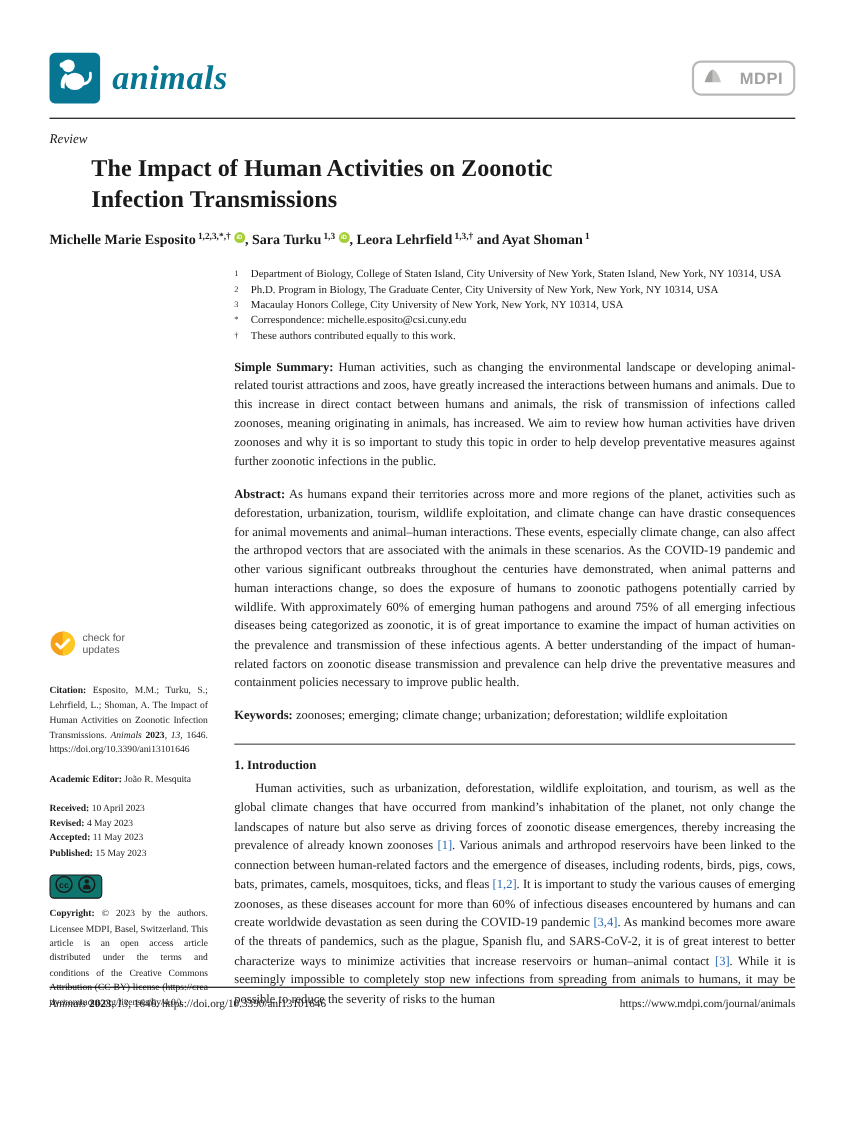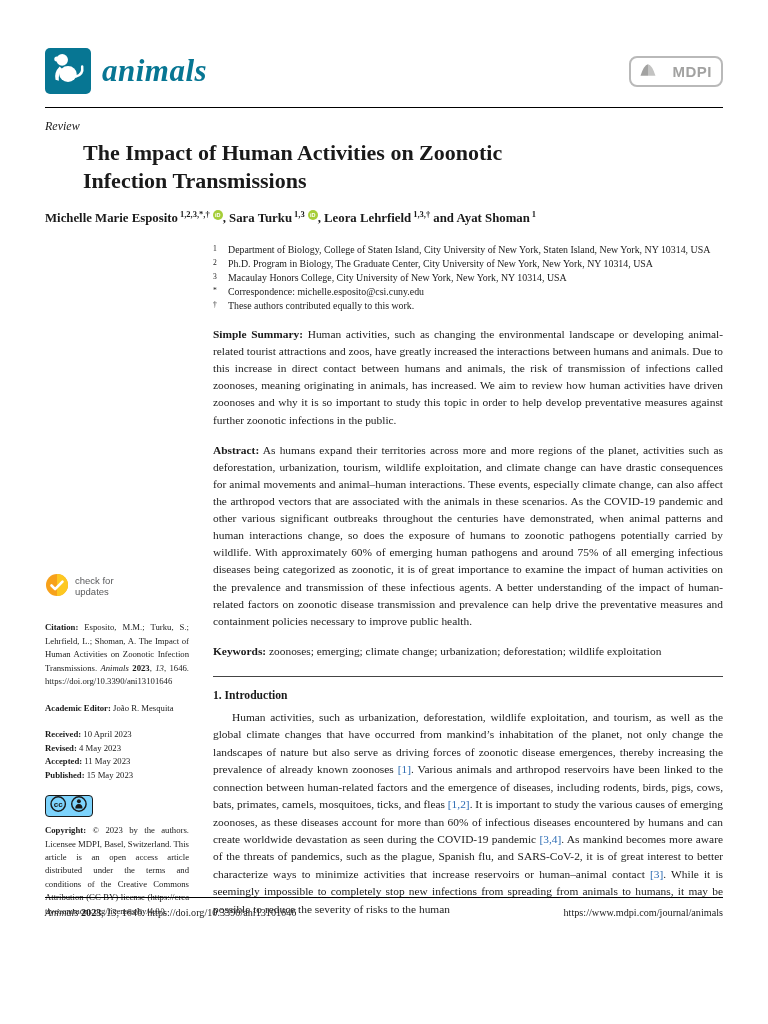--- a/index.html
+++ b/index.html
@@ -34,21 +34,21 @@
   
   .columns { display:flex; margin-top:16px; flex:1; min-height:0; }
   .sidebar { width:158px; flex-shrink:0; padding-top:330px; padding-right:14px;
     font-size:8.7px; line-height:1.55; }
   .side-block { margin-bottom:13px; text-align:justify; }
   .badge { display:flex; align-items:center; gap:6px; margin-bottom:20px; cursor:pointer; }
   .badge-text { font-family:"Liberation Sans",sans-serif; font-size:9.5px; font-weight:normal;
     color:#58595b; line-height:1.15; }
   .side-link { color:inherit; text-decoration:none; word-break:break-all; }
   .cc-box { border:1.4px solid #1a1a1a; border-radius:4px; width:48px; height:22px;
-    display:flex; align-items:center; justify-content:center; margin:2px 0 7px 0; background:#7dd3fc; }
+    display:flex; align-items:center; justify-content:center; margin:2px 0 7px 0; background:#0f766e; }
   
   .main-col { flex:1; padding-left:10px; min-width:0; }
   .aff-row { display:flex; font-size:9.9px; line-height:1.42; }
   .aff-label { width:15px; flex-shrink:0; font-size:7.6px; padding-top:1px; }
   .aff-text { flex:1; }
   .plain-link { color:inherit; text-decoration:none; }
   .para { margin-top:13px; font-size:11.4px; line-height:1.5; text-align:justify; }
   .section-rule { border-top:1px solid #444; margin:16px 0 12px 0; }
   .section-heading { font-size:11.6px; font-weight:bold; margin-bottom:7px; }
   .body-para { font-size:11.4px; line-height:1.53; text-align:justify; text-indent:19px; }

